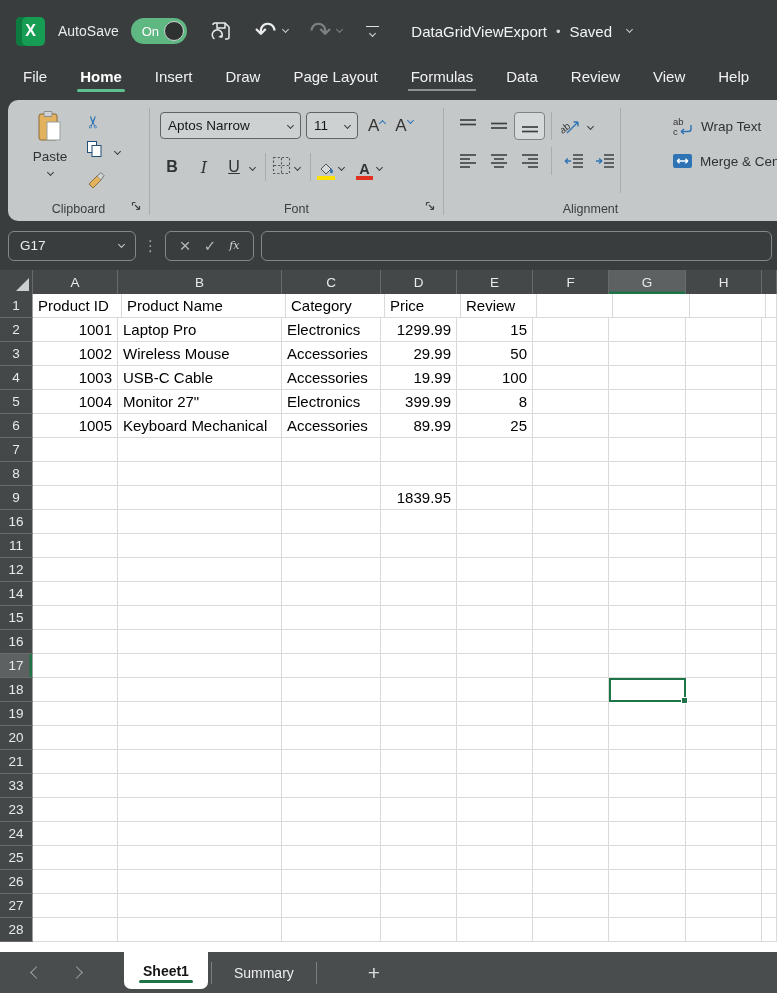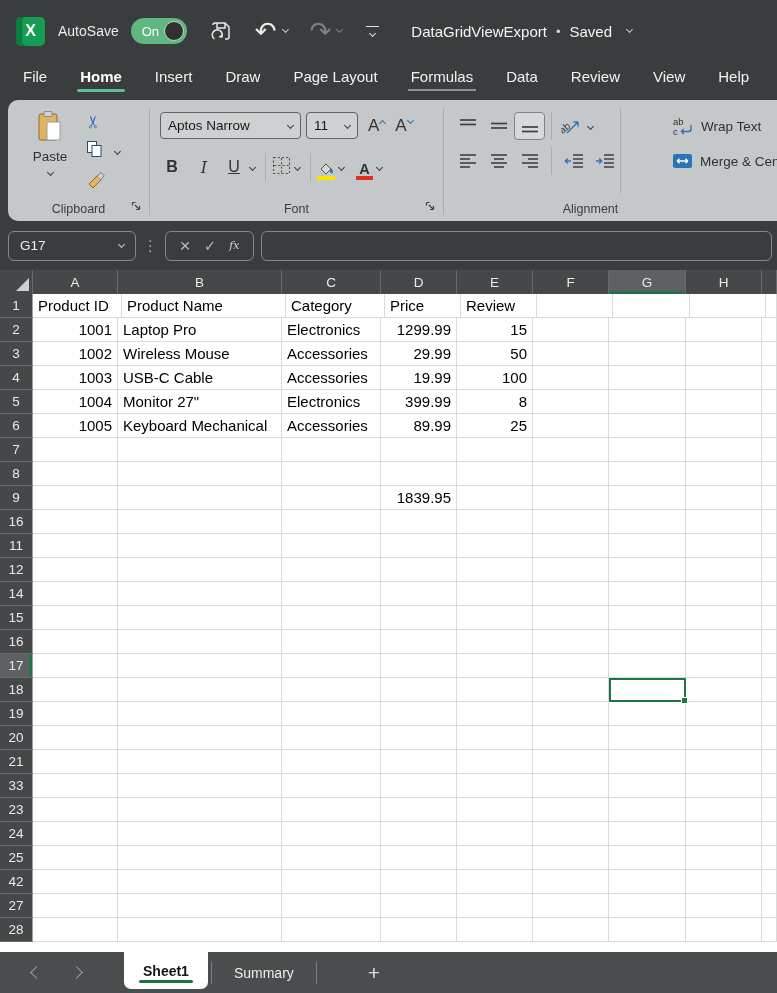--- a/index.html
+++ b/index.html
@@ -688,21 +688,21 @@
         <div class="gc" style="width: 164px;"></div>
         <div class="gc" style="width: 99px;"></div>
         <div class="gc" style="width: 76px;"></div>
         <div class="gc" style="width: 76px;"></div>
         <div class="gc" style="width: 76px;"></div>
         <div class="gc" style="width: 77px;"></div>
         <div class="gc" style="width: 76px;"></div>
         <div class="gc fill"></div>
       </div>
       <div class="grow">
-        <div class="rh">42</div>
+        <div class="rh">26</div>
         <div class="gc" style="width: 85px;"></div>
         <div class="gc" style="width: 164px;"></div>
         <div class="gc" style="width: 99px;"></div>
         <div class="gc" style="width: 76px;"></div>
         <div class="gc" style="width: 76px;"></div>
         <div class="gc" style="width: 76px;"></div>
         <div class="gc" style="width: 77px;"></div>
         <div class="gc" style="width: 76px;"></div>
         <div class="gc fill"></div>
       </div>

